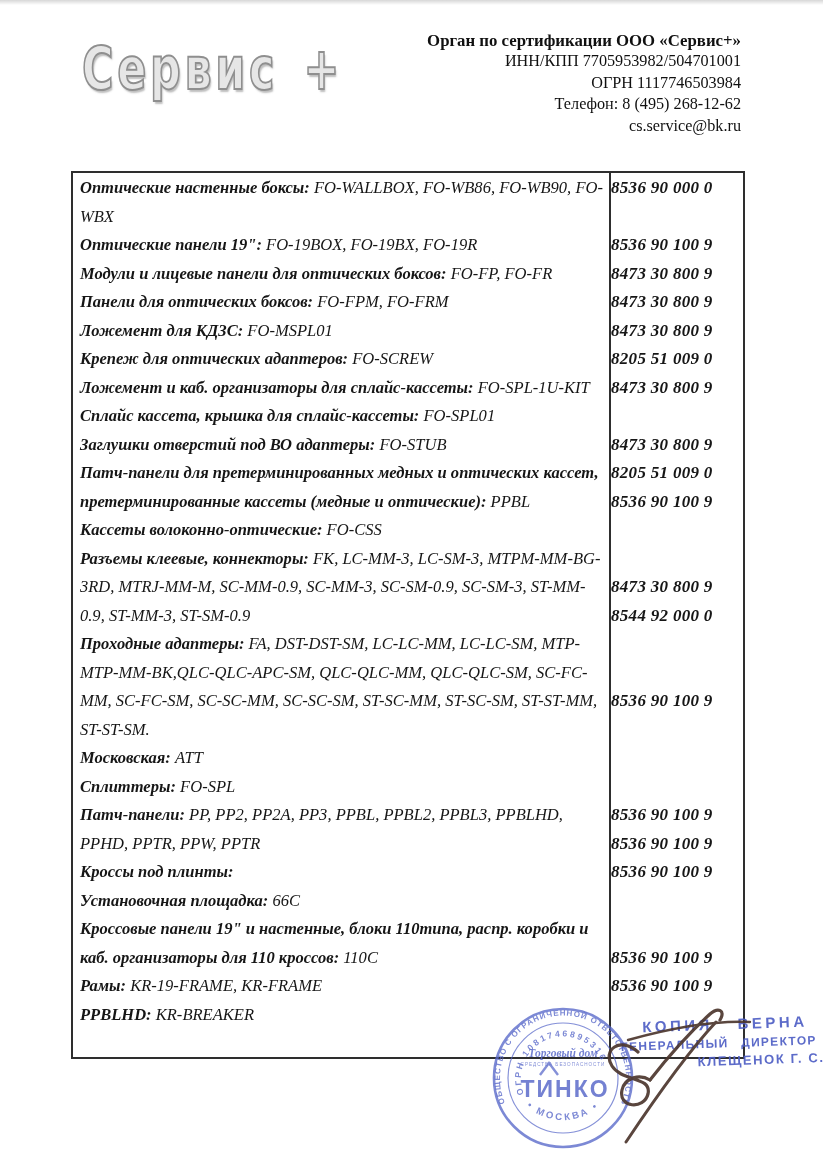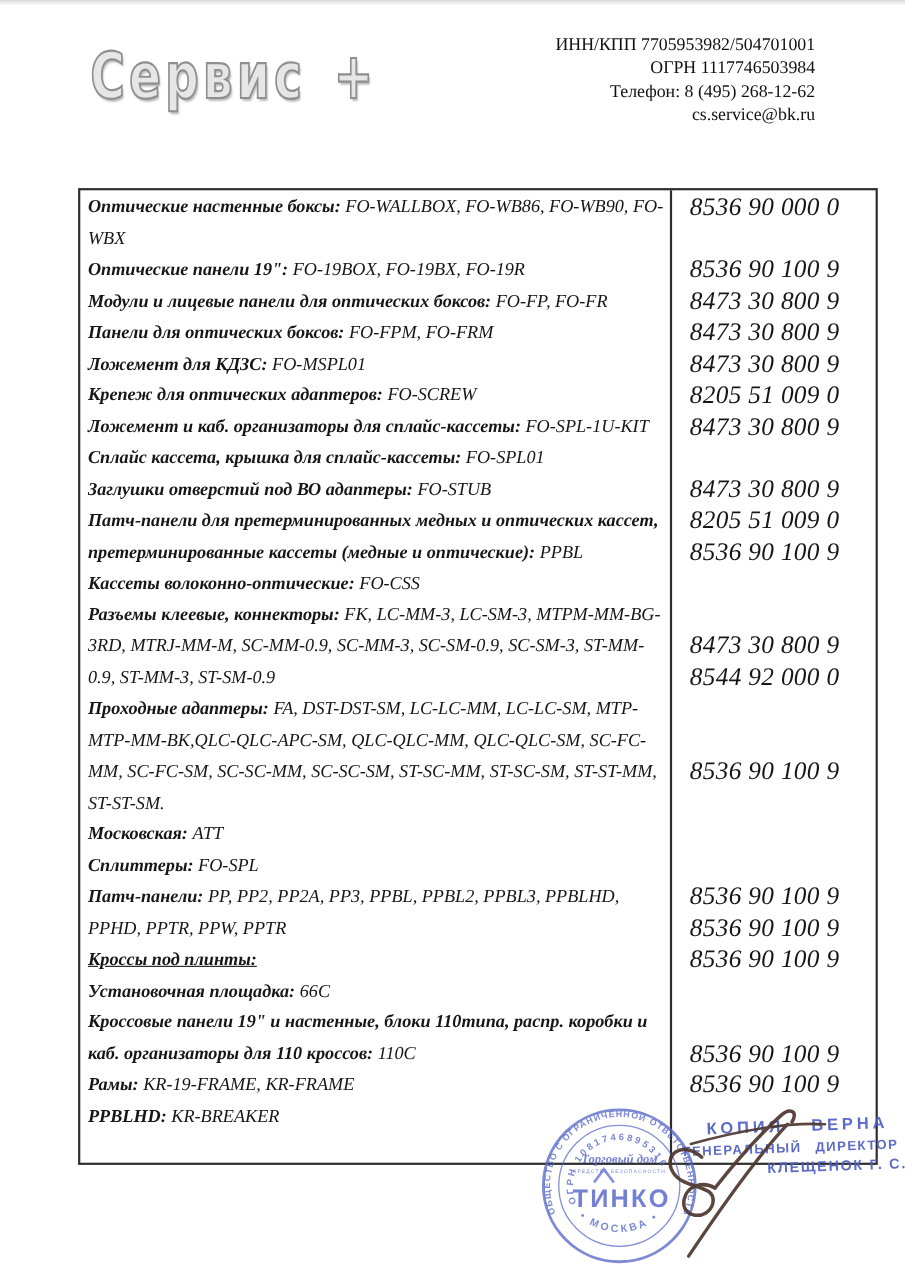--- a/index.html
+++ b/index.html
@@ -21,31 +21,31 @@
   }
   .logo .plus{margin-left:34px;}
   .org{
     position:absolute;top:30px;right:82px;text-align:right;
     font-size:16.2px;line-height:21.4px;color:#101010;white-space:nowrap;
   }
   .org .l0{font-weight:bold;font-size:16.8px;}
 
   
   .table{
-    position:absolute;left:71px;top:171px;width:727px;height:888px;
+    position:absolute;left:71px;top:171px;width:674px;height:888px;
     border:2px solid #2e2e2e;box-sizing:border-box;background:transparent;
   }
   .vline{position:absolute;top:0;bottom:0;left:536px;width:2px;background:#2e2e2e;}
   .tbody{position:absolute;left:0;top:0;right:0;bottom:0;padding-top:1px;}
   .trow{display:flex;height:28.5px;line-height:28.5px;white-space:nowrap;}
   .cl{width:538px;padding-left:7px;box-sizing:border-box;overflow:visible;}
-  .cr{flex:1;padding-left:16px;font-weight:normal;font-style:italic;font-size:23px;letter-spacing:.3px;}
+  .cr{flex:1;padding-left:0;font-weight:bold;font-style:italic;font-size:17px;letter-spacing:.3px;}
   .b{font-weight:bold;font-style:italic;font-size:16.6px;}
   .r{font-style:italic;font-size:16.6px;}
-  .u{text-decoration:underline;margin-top:36px;}
+  .u{margin-top:36px;}
 
   
   .round-stamp{position:absolute;left:489px;top:1004px;opacity:.9;}
   .copy-stamp{
     position:absolute;left:620px;top:1019px;color:#4f5fc5;
     font-family:"Liberation Sans",sans-serif;font-weight:bold;
     transform:rotate(-2deg);transform-origin:left top;opacity:.92;white-space:nowrap;
   }
   .cs1{font-size:15px;letter-spacing:3.5px;word-spacing:17px;margin-left:22px;}
   .cs2{font-size:12px;letter-spacing:1.3px;word-spacing:8px;margin-top:4px;}
@@ -55,20 +55,21 @@
 </head>
 <body>
 
 <div class="edge-top"></div>
 
 <div class="logo">
   <span>Сервис</span><span class="plus">+</span>
 </div>
 
 <div class="org">
+  <div class="l0">Орган по сертификации ООО «Сервис+»</div>
   <div>ИНН/КПП 7705953982/504701001</div>
   <div>ОГРН 1117746503984</div>
   <div>Телефон: 8 (495) 268-12-62</div>
   <div>cs.service@bk.ru</div>
 </div>
 
 <div class="table">
   <div class="tbody">
       <div class="trow">
         <div class="cl" style="transform: scaleX(0.996283); transform-origin: left center;"><span class="b">Оптические настенные боксы:</span><span class="r"> FO-WALLBOX, FO-WB86, FO-WB90, FO-</span></div>

